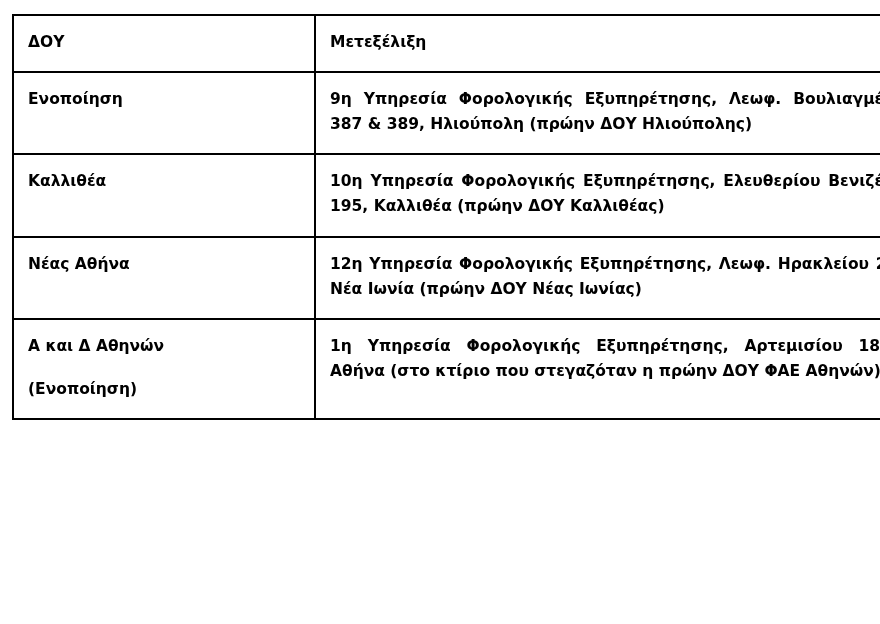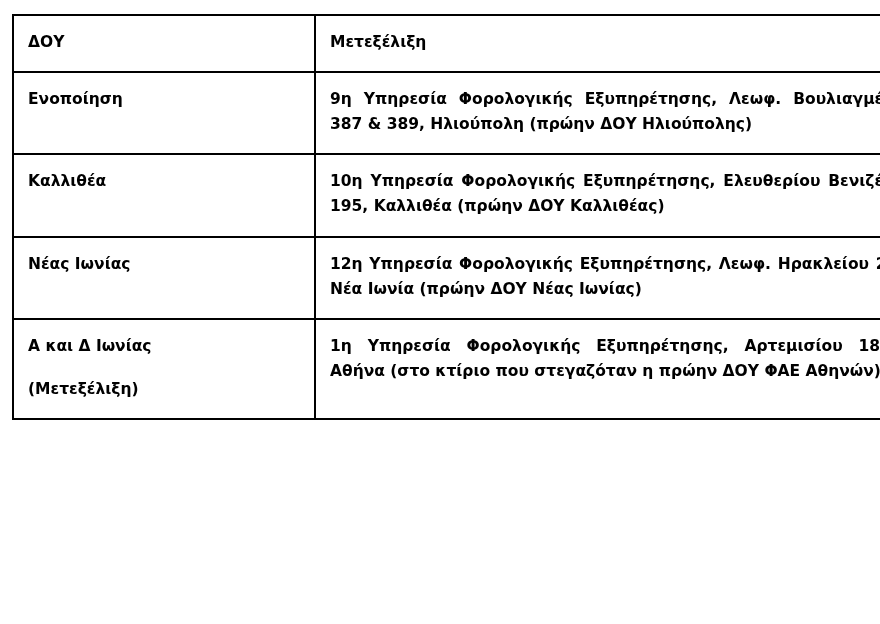--- a/index.html
+++ b/index.html
@@ -70,25 +70,25 @@
       </tr>
       <tr>
         <td class="col-dou">Ενοποίηση</td>
         <td class="col-meta justify-block">9η Υπηρεσία Φορολογικής Εξυπηρέτησης, Λεωφ. Βουλιαγμένης 387 &amp; 389, Ηλιούπολη (πρώην ΔΟΥ Ηλιούπολης)</td>
       </tr>
       <tr>
         <td class="col-dou">Καλλιθέα</td>
         <td class="col-meta justify-block">10η Υπηρεσία Φορολογικής Εξυπηρέτησης, Ελευθερίου Βενιζέλου 195, Καλλιθέα (πρώην ΔΟΥ Καλλιθέας)</td>
       </tr>
       <tr>
-        <td class="col-dou">Νέας Ιωνίας</td>
+        <td class="col-dou">Νέας Αθήνα</td>
         <td class="col-meta justify-block">12η Υπηρεσία Φορολογικής Εξυπηρέτησης, Λεωφ. Ηρακλείου 269, Νέα Ιωνία (πρώην ΔΟΥ Νέας Ιωνίας)</td>
       </tr>
       <tr>
         <td class="col-dou">
-          <span class="cell-line">Α και Δ Ιωνίας</span>
-          <span class="cell-line">(Μετεξέλιξη)</span>
+          <span class="cell-line">Α και Δ Αθηνών</span>
+          <span class="cell-line">(Ενοποίηση)</span>
         </td>
         <td class="col-meta justify-block">1η Υπηρεσία Φορολογικής Εξυπηρέτησης, Αρτεμισίου 18-20, Αθήνα (στο κτίριο που στεγαζόταν η πρώην ΔΟΥ ΦΑΕ Αθηνών)</td>
       </tr>
     </tbody>
   </table>
 </div>
 
 </body></html>

